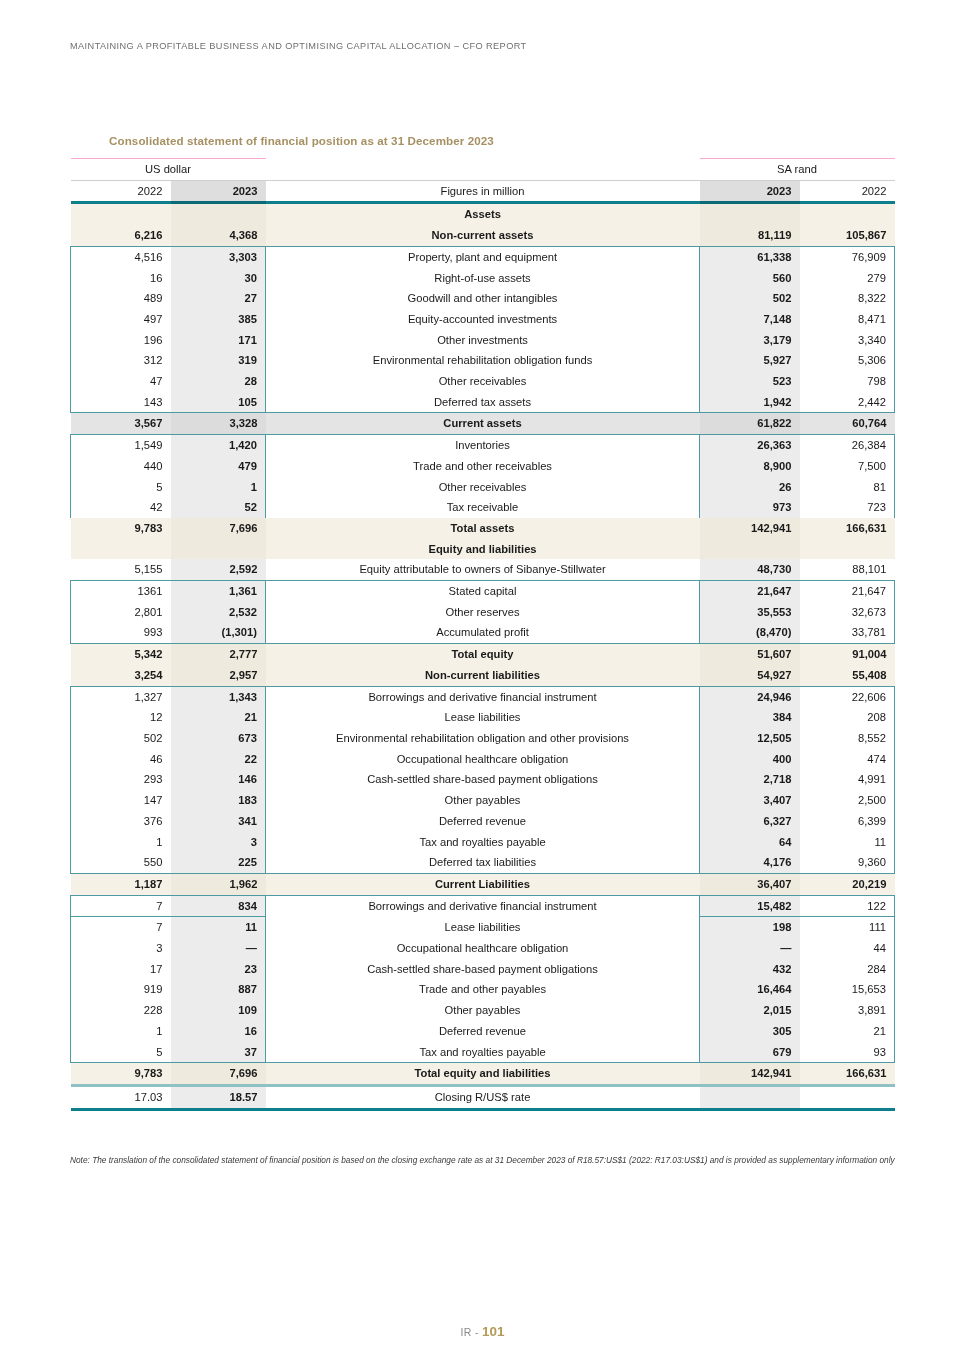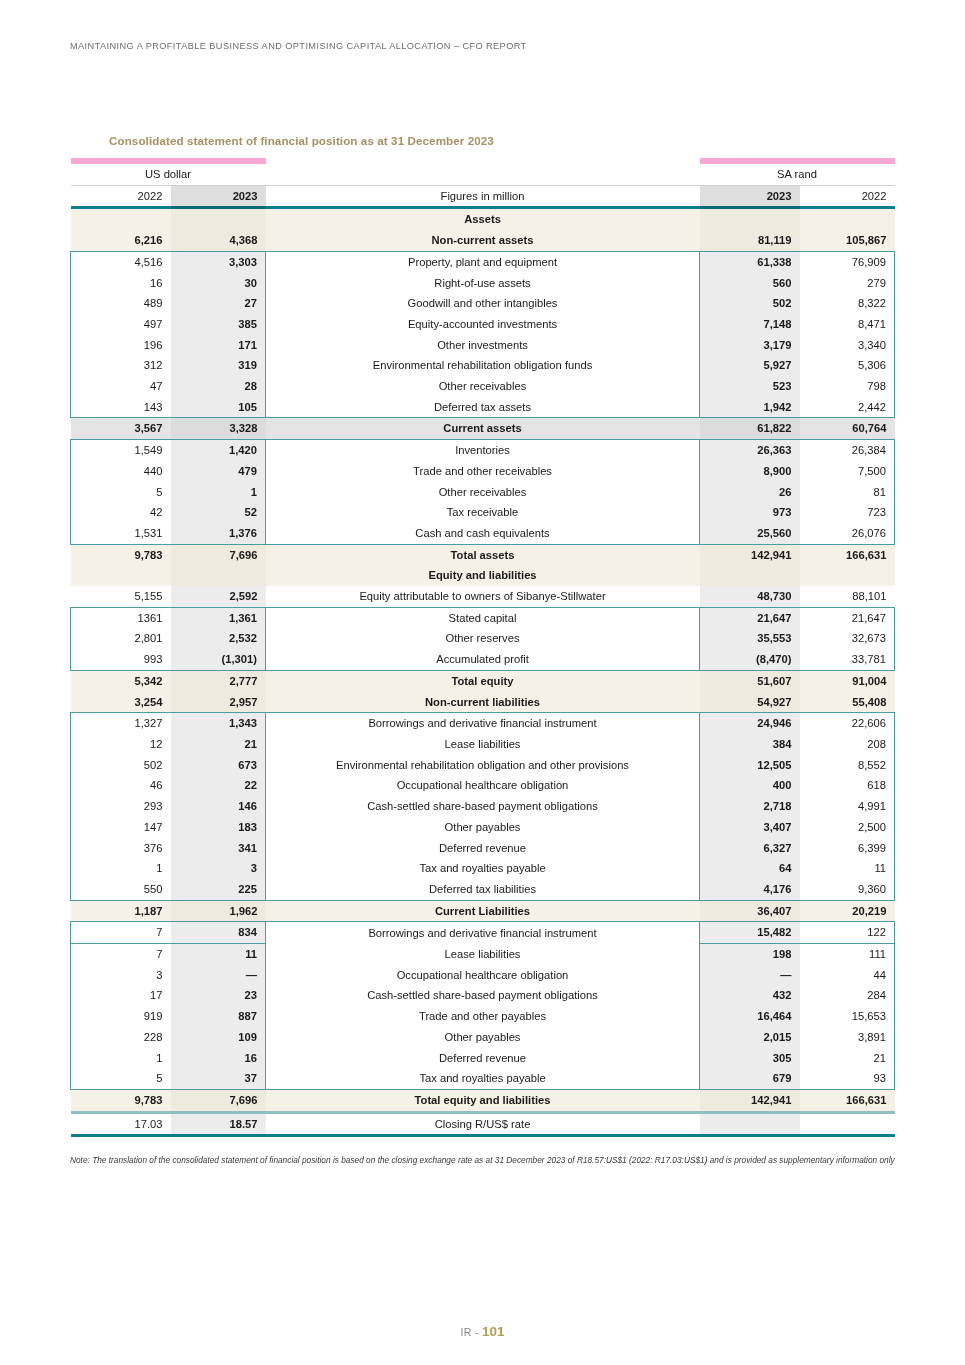--- a/index.html
+++ b/index.html
@@ -70,21 +70,21 @@
     vertical-align: middle;
     font-weight: 400;
   }
 
   
   .grp-head {
     text-align: center;
     font-size: 11.2px;
     font-weight: 400;
     color: #1a1a1a;
-    border-top: 6px solid #f9a8d4;
+    border-top: 1px solid #f9a8d4;
     height: 21px;
     line-height: 21px;
   }
   .grp-blank { border-top: none; }
 
   
   .yr {
     text-align: right;
     font-size: 11.2px;
     border-top: 1px solid #cfcfcf;
@@ -308,27 +308,20 @@
           <td class="num hl bx-l">26</td>
           <td class="num bx-r">81</td>
         </tr>
         <tr class="detail">
           <td class="num bx-l">42</td>
           <td class="num hl bx-r">52</td>
           <td class="lab">Tax receivable</td>
           <td class="num hl bx-l">973</td>
           <td class="num bx-r">723</td>
         </tr>
-        <tr class="detail">
-          <td class="num bx-l bx-b">1,531</td>
-          <td class="num hl bx-r bx-b">1,376</td>
-          <td class="lab bx-b">Cash and cash equivalents</td>
-          <td class="num hl bx-l bx-b">25,560</td>
-          <td class="num bx-r bx-b">26,076</td>
-        </tr>
         <tr class="tint-total">
           <td class="num">9,783</td>
           <td class="num hl">7,696</td>
           <td class="lab">Total assets</td>
           <td class="num hl">142,941</td>
           <td class="num">166,631</td>
         </tr>
         <tr class="tint-section">
           <td class="num"></td>
           <td class="num hl"></td>
@@ -397,21 +390,21 @@
           <td class="num hl bx-r">673</td>
           <td class="lab">Environmental rehabilitation obligation and other provisions</td>
           <td class="num hl bx-l">12,505</td>
           <td class="num bx-r">8,552</td>
         </tr>
         <tr class="detail">
           <td class="num bx-l">46</td>
           <td class="num hl bx-r">22</td>
           <td class="lab">Occupational healthcare obligation</td>
           <td class="num hl bx-l">400</td>
-          <td class="num bx-r">618</td>
+          <td class="num bx-r">474</td>
         </tr>
         <tr class="detail">
           <td class="num bx-l">293</td>
           <td class="num hl bx-r">146</td>
           <td class="lab">Cash-settled share-based payment obligations</td>
           <td class="num hl bx-l">2,718</td>
           <td class="num bx-r">4,991</td>
         </tr>
         <tr class="detail">
           <td class="num bx-l">147</td>

